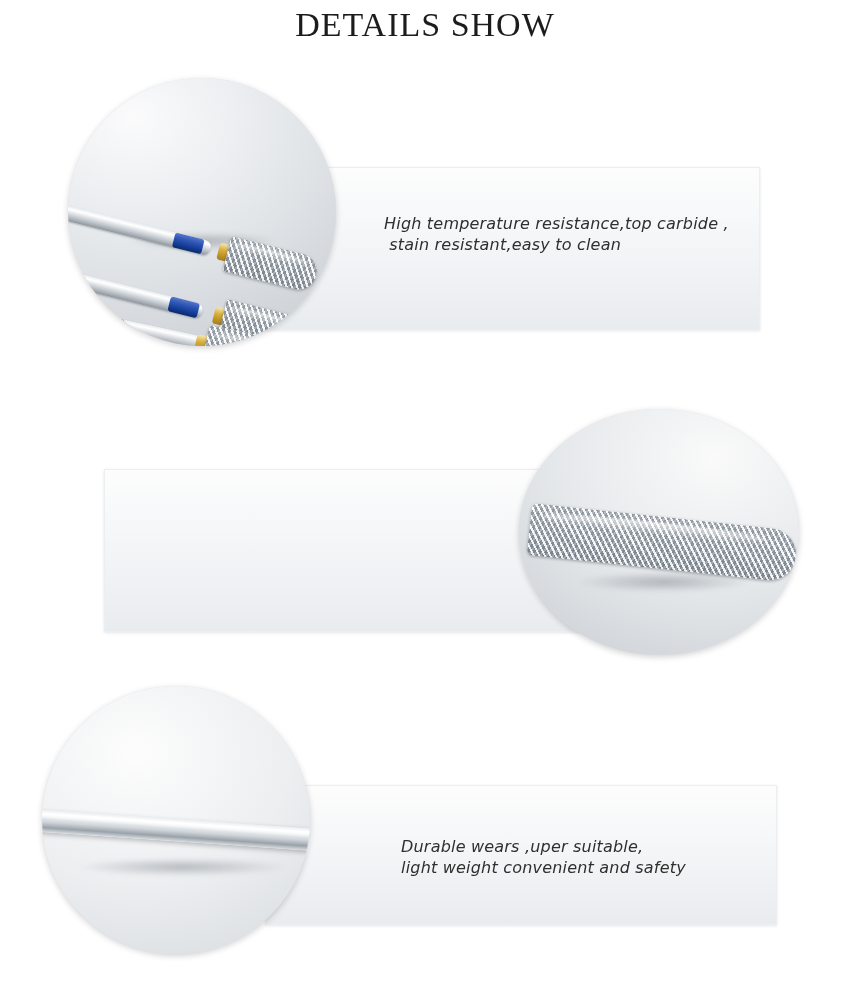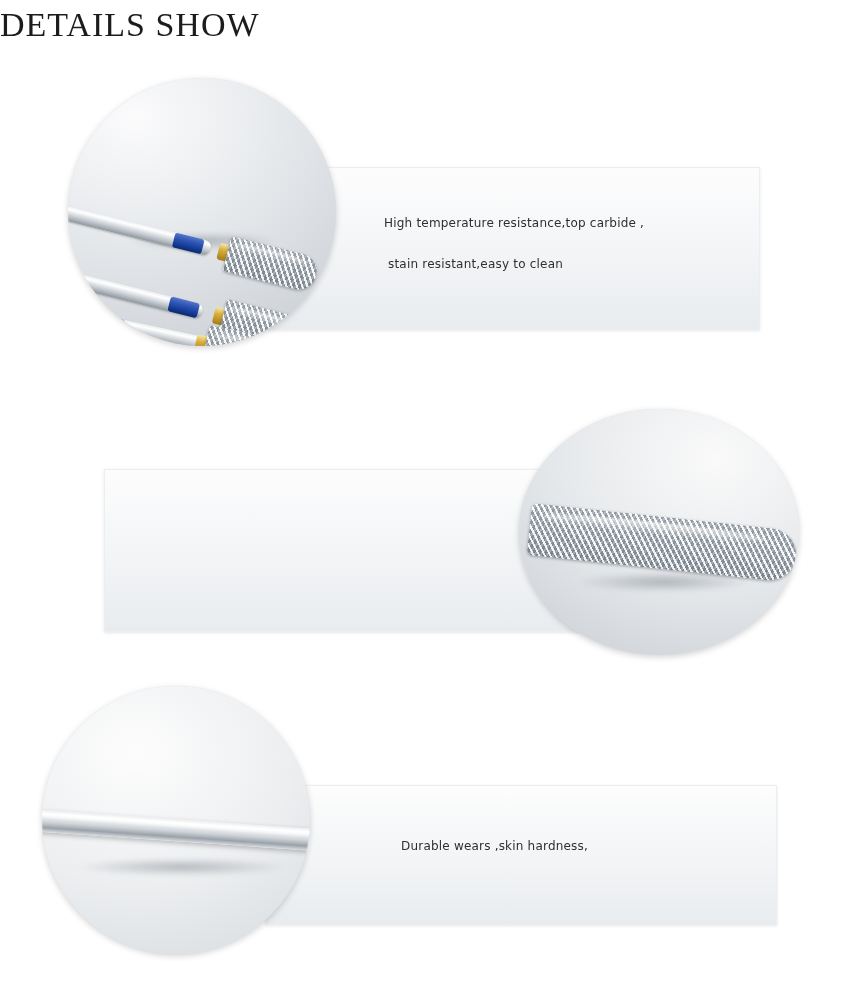--- a/index.html
+++ b/index.html
@@ -15,20 +15,21 @@
     font-family: "DejaVu Sans", "Liberation Sans", sans-serif;
     color: #2b2b2b;
   }
 
   
   .page-title {
     position: absolute;
     top: 6px;
     left: 0;
     width: 850px;
+    text-align: center;
     font-family: "Liberation Serif", "DejaVu Serif", serif;
     font-size: 34px;
     letter-spacing: 1px;
     color: #1c1c1c;
     font-weight: 400;
   }
 
   
   .section {
     position: absolute;
@@ -37,25 +38,26 @@
   
   .text-panel {
     position: absolute;
     background: linear-gradient(180deg, #fdfdfd 0%, #f2f4f6 55%, #e9ecef 100%);
     box-shadow: 0 1px 3px rgba(0,0,0,0.10);
     border: 1px solid #eceff1;
     box-sizing: border-box;
   }
   .text-panel .lines {
     position: absolute;
-    font-size: 12px;
+    font-size: 16px;
     line-height: 21px;
     color: #2f2f2f;
     letter-spacing: 0.2px;
     white-space: pre;
+    font-style: italic;
   }
 
   
   .photo-circle {
     position: absolute;
     border-radius: 50%;
     overflow: hidden;
     box-shadow: 0 2px 6px rgba(0,0,0,0.18);
     background: #dfe3e6;
   }
@@ -150,21 +152,21 @@
 </style>
 </head>
 <body>
 
 <div class="page-title">DETAILS SHOW</div>
 
 <div class="section">
 
   <div class="text-panel" style="left:248px; top:167px; width:512px; height:163px;">
     <div class="lines" style="left:135px; top:45px;">High temperature resistance,top carbide ,</div>
-    <div class="lines" style="left:135px; top:66px;margin-top:20px;"> stain resistant,easy to clean</div>
+    <div class="lines" style="left:135px; top:66px;"> stain resistant,easy to clean</div>
   </div>
 
   <div class="photo-circle" style="left:68px; top:78px; width:268px; height:268px;">
     <div class="photo-inner bg-grad-1">
 
       <div class="soft-shadow" style="left:30px; top:150px; width:210px; height:26px;"></div>
       <div class="bit" style="left:-40px; top:96px; width:320px; height:60px; transform:rotate(14deg);">
         <div class="shank" style="left:0px; top:22px; width:188px;"></div>
         <div class="blue-ring" style="left:150px; top:22px; width:30px;"></div>
         <div class="gold-ring" style="left:196px; top:21px; width:12px;"></div>
@@ -209,21 +211,22 @@
           <div class="head-shine"></div>
         </div>
       </div>
     </div>
   </div>
 </div>
 
 <div class="section">
 
   <div class="text-panel" style="left:265px; top:785px; width:512px; height:140px;">
-    <div class="lines" style="left:135px; top:50px;">Durable wears ,skin hardness,</div>
+    <div class="lines" style="left:135px; top:50px;">Durable wears ,uper suitable,</div>
+    <div class="lines" style="left:135px; top:71px;">light weight convenient and safety</div>
   </div>
 
   <div class="photo-circle" style="left:42px; top:686px; width:268px; height:268px;">
     <div class="photo-inner bg-grad-3">
       <div class="soft-shadow" style="left:-10px; top:168px; width:300px; height:26px;"></div>
       <div class="rod" style="left:-20px; top:134px; width:330px; height:22px; transform:rotate(4deg);">
         <div class="rod-hi" style="left:8px; top:3px; width:300px; height:6px;"></div>
       </div>
     </div>
   </div>

